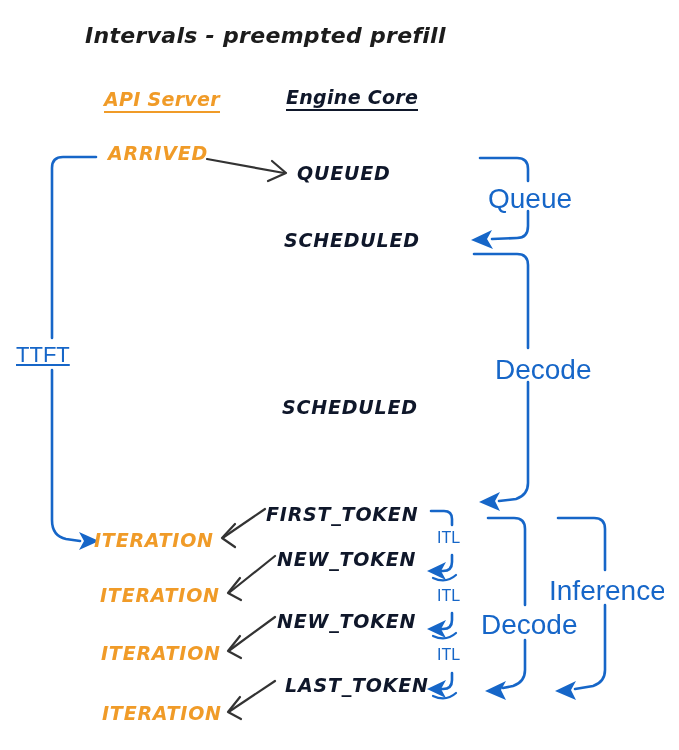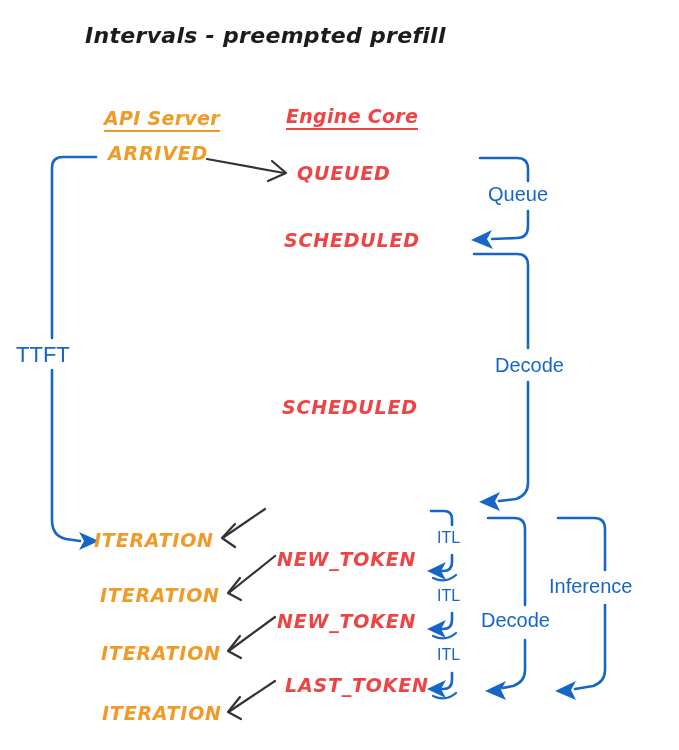--- a/index.html
+++ b/index.html
@@ -8,33 +8,33 @@
     overflow:hidden;font-family:"DejaVu Sans",sans-serif;
   }
   svg.layer{position:absolute;left:0;top:0;z-index:0;}
   .txt{position:absolute;z-index:1;white-space:nowrap;}
   .title{
     font-size:22px;font-weight:bold;font-style:italic;color:#1c1c1c;
     letter-spacing:0.3px;
   }
   .hdr{
     font-size:19px;font-style:italic;font-weight:600;
-    border-bottom:2px solid currentColor;padding-bottom:1px;letter-spacing:0.3px;margin-top:19px;
+    border-bottom:2px solid currentColor;padding-bottom:1px;letter-spacing:0.3px;
   }
   .ev{
     font-size:19px;font-style:italic;font-weight:700;letter-spacing:0.8px;
   }
   .orange{color:#F09B28;}
-  .red{color:#ef4444;}
+  .red{color:#0f172a;}
   .blue-lbl{
     font-family:"Liberation Sans",sans-serif;color:#1666C8;z-index:1;
     position:absolute;white-space:nowrap;
   }
-  .sz24{font-size:20px;}
-  .sz22{font-size:22px;}
+  .sz24{font-size:28px;}
+  .sz22{font-size:22px;text-decoration:underline;}
   .sz21{font-size:16px;}
 </style>
 </head>
 <body>
 
 <div class="canvas">
 
   <svg class="layer" width="679" height="750" viewBox="0 0 679 750">
     <g stroke="#1666C8" stroke-width="2.6" fill="none" stroke-linecap="round">
 
@@ -116,20 +116,21 @@
 
   <div class="txt ev orange" style="left:108px;top:142px">ARRIVED</div>
   <div class="txt ev orange" style="left:94px;top:529px">ITERATION</div>
   <div class="txt ev orange" style="left:100px;top:584px">ITERATION</div>
   <div class="txt ev orange" style="left:101px;top:642px">ITERATION</div>
   <div class="txt ev orange" style="left:102px;top:702px">ITERATION</div>
 
   <div class="txt ev red" style="left:297px;top:162px">QUEUED</div>
   <div class="txt ev red" style="left:284px;top:229px">SCHEDULED</div>
   <div class="txt ev red" style="left:282px;top:396px">SCHEDULED</div>
+  <div class="txt ev red" style="left:266px;top:503px">FIRST_TOKEN</div>
   <div class="txt ev red" style="left:277px;top:548px">NEW_TOKEN</div>
   <div class="txt ev red" style="left:277px;top:610px">NEW_TOKEN</div>
   <div class="txt ev red" style="left:285px;top:674px">LAST_TOKEN</div>
 
   <div class="blue-lbl sz22" style="left:16px;top:342px">TTFT</div>
   <div class="blue-lbl sz24" style="left:488px;top:183px">Queue</div>
   <div class="blue-lbl sz24" style="left:495px;top:354px">Decode</div>
   <div class="blue-lbl sz21" style="left:437px;top:529px">ITL</div>
   <div class="blue-lbl sz21" style="left:437px;top:587px">ITL</div>
   <div class="blue-lbl sz21" style="left:437px;top:646px">ITL</div>

